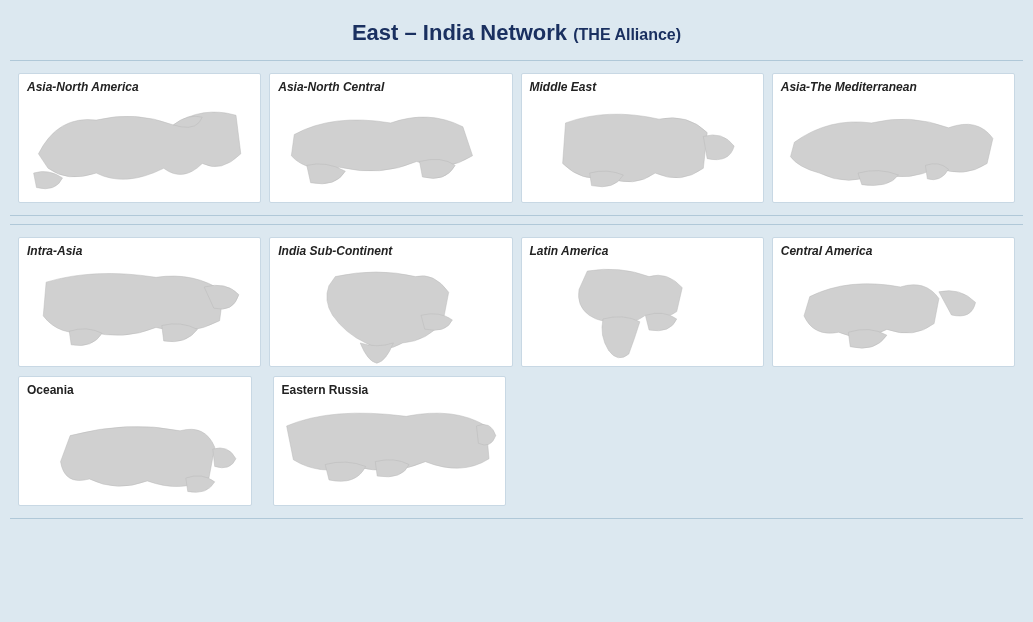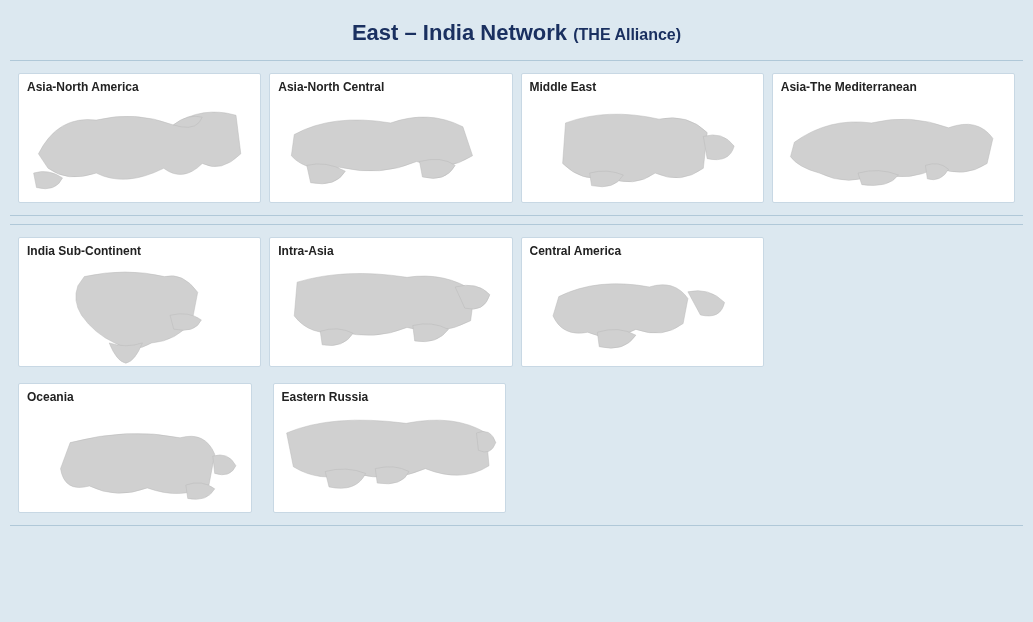--- a/index.html
+++ b/index.html
@@ -26,26 +26,27 @@
       background: #dce8f0;
       border-top: 1px solid #b0c8d8;
       border-bottom: 1px solid #b0c8d8;
       padding: 12px 8px;
       margin-bottom: 8px;
     }
     .grid {
       display: grid;
       grid-template-columns: repeat(4, 1fr);
       gap: 8px;
+      font-style: italic;
     }
     .grid-3 {
       display: grid;
       grid-template-columns: repeat(4, 1fr);
       gap: 21px;
-      margin-top: 16px;
+      margin-top: 9px;
     }
     .map-card {
       background: #fff;
       border: 1px solid #c8d8e4;
       border-radius: 2px;
       padding: 6px;
       position: relative;
       height: 130px;
       overflow: hidden;
     }
@@ -197,42 +198,52 @@
       </div>
     </div>
 
   </div>
 </div>
 
 <div class="section">
   <div class="grid">
 
     <div class="map-card">
+      <span class="map-card-label">Intra-Asia</span>
+      <div class="map-visual">
+        <svg class="map-svg" viewBox="0 0 230 110" xmlns="http://www.w3.org/2000/svg">
+          <path class="land" d="M18,23 Q68,8 132,18 Q172,12 202,33 L198,63 Q166,80 132,70 Q98,84 62,74 Q32,80 15,58 Z"></path>
+          <path class="land" d="M42,74 Q60,68 76,76 Q66,92 44,88 Z"></path>
+          <path class="land" d="M138,68 Q158,63 175,72 Q163,88 140,84 Z"></path>
+          <path class="land" d="M182,28 Q205,22 218,36 Q212,55 192,50 Z"></path>
+        </svg>
+      </div>
+    </div>
+
+    <div class="map-card">
       <span class="map-card-label">India Sub-Continent</span>
       <div class="map-visual">
         <svg class="map-svg" viewBox="0 0 230 115" xmlns="http://www.w3.org/2000/svg">
           <path class="land" d="M55,18 Q100,8 142,18 Q162,13 178,35 L172,66 Q155,88 128,90 Q108,102 88,90 Q66,80 52,60 Q42,44 48,28 Z"></path>
           <path class="land" d="M82,90 Q100,96 118,90 Q110,110 100,112 Q90,110 82,90 Z"></path>
           <path class="land" d="M148,60 Q168,55 182,65 Q175,80 152,75 Z"></path>
         </svg>
       </div>
     </div>
 
     <div class="map-card">
-      <span class="map-card-label">Intra-Asia</span>
-      <div class="map-visual">
-        <svg class="map-svg" viewBox="0 0 230 110" xmlns="http://www.w3.org/2000/svg">
-          <path class="land" d="M18,23 Q68,8 132,18 Q172,12 202,33 L198,63 Q166,80 132,70 Q98,84 62,74 Q32,80 15,58 Z"></path>
-          <path class="land" d="M42,74 Q60,68 76,76 Q66,92 44,88 Z"></path>
-          <path class="land" d="M138,68 Q158,63 175,72 Q163,88 140,84 Z"></path>
-          <path class="land" d="M182,28 Q205,22 218,36 Q212,55 192,50 Z"></path>
-        </svg>
-      </div>
-    </div>
-
+      <span class="map-card-label">Latin America</span>
+      <div class="map-visual">
+        <svg class="map-svg" viewBox="0 0 230 115" xmlns="http://www.w3.org/2000/svg">
+          <path class="land" d="M55,12 Q90,6 122,18 Q142,12 158,30 L152,56 Q136,68 118,60 Q102,72 88,65 Q72,70 57,60 Q43,50 46,32 Z"></path>
+          <path class="land" d="M72,64 Q94,58 112,67 Q106,86 100,102 Q88,112 78,98 Q68,82 72,64 Z"></path>
+          <path class="land" d="M118,60 Q138,54 152,64 Q145,80 122,76 Z"></path>
+        </svg>
+      </div>
+    </div>
 
     <div class="map-card">
       <span class="map-card-label">Central America</span>
       <div class="map-visual">
         <svg class="map-svg" viewBox="0 0 230 110" xmlns="http://www.w3.org/2000/svg">
           <path class="land" d="M28,38 Q68,18 122,28 Q148,20 162,40 L157,66 Q136,82 108,72 Q82,86 58,75 Q32,80 22,58 Z"></path>
           <path class="land" d="M162,33 Q184,28 200,44 Q196,62 175,57 Z"></path>
           <path class="land" d="M68,75 Q90,68 108,78 Q96,96 70,90 Z"></path>
         </svg>
       </div>

